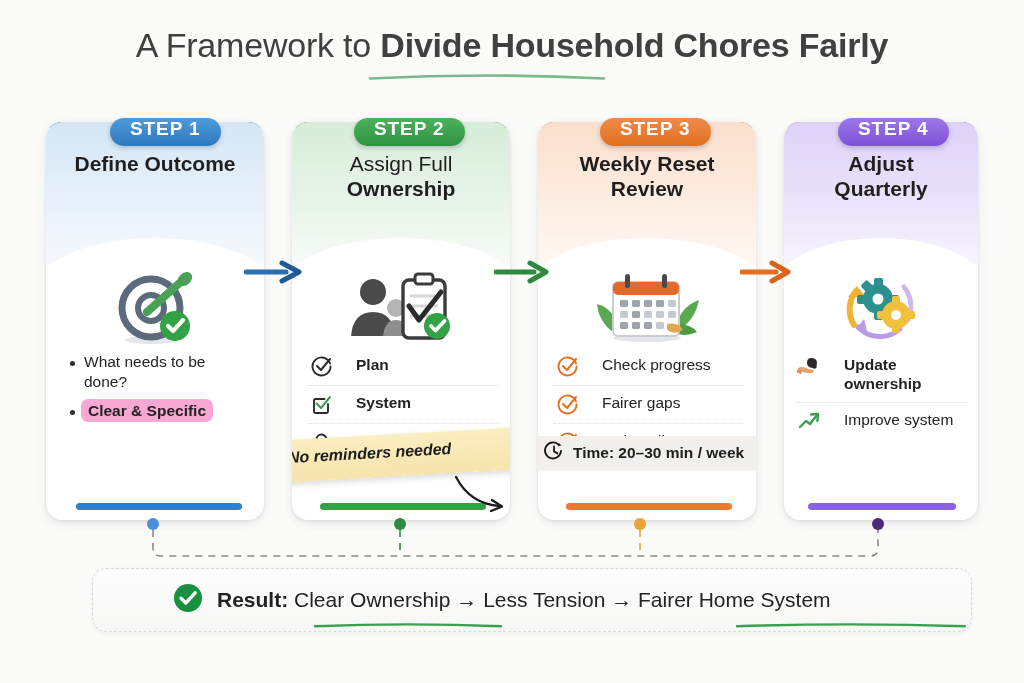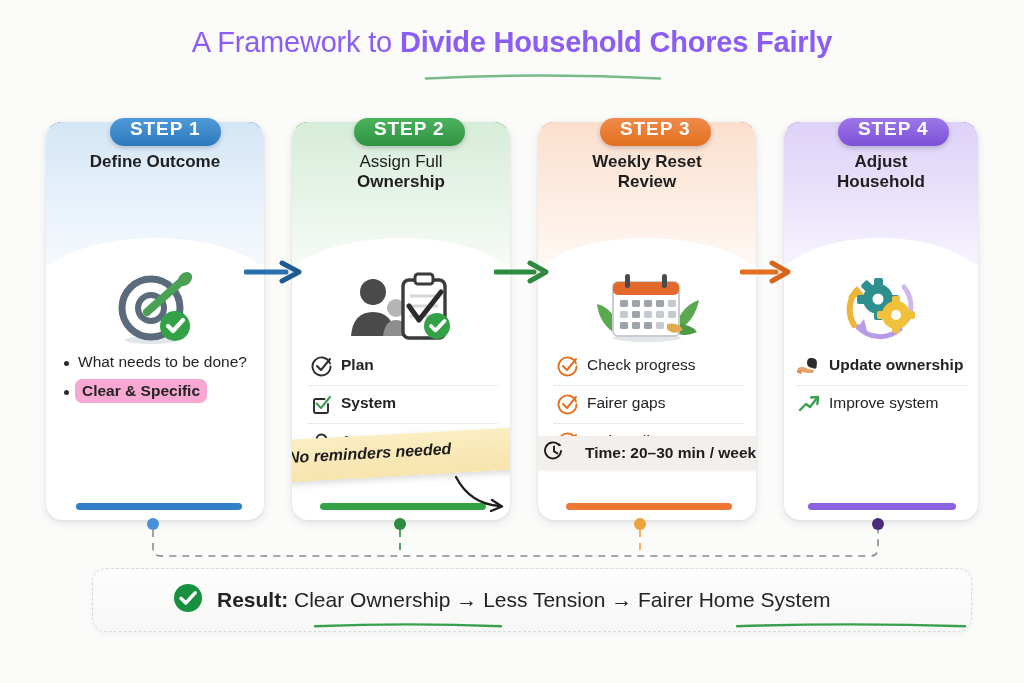--- a/index.html
+++ b/index.html
@@ -11,21 +11,21 @@
     overflow: hidden;
   }
   .stage { position: absolute; inset: 0; }
 
   
   .title-wrap {
     position: absolute; left: 0; top: 26px; width: 1024px;
     text-align: center;
   }
   .title {
-    font-size: 29px; color: #8b5cf6; letter-spacing: -0.2px;
+    font-size: 34px; color: #404040; letter-spacing: -0.2px;
     white-space: nowrap; display: inline-block; position: relative;
   }
   .title .light { font-weight: 400; }
   .title .bold  { font-weight: 700; }
   .title-underline {
     position: absolute; left: 232px; top: 46px; width: 238px; height: 9px;
   }
 
   
   .card {
@@ -40,21 +40,21 @@
   .card-head {
     position: absolute; left: 0; right: 0; top: 0; height: 142px;
     border-radius: 16px 16px 0 0;
   }
   .card-head::after {
     content: ""; position: absolute; left: -10px; right: -10px; bottom: -26px;
     height: 52px; background: #fff; border-radius: 50% 50% 0 0 / 100% 100% 0 0;
   }
   .card-title {
     position: absolute; left: 10px; right: 10px; top: 30px;
-    text-align: center; font-size: 17px; line-height: 1.17;
+    text-align: center; font-size: 21px; line-height: 1.17;
     color: #1f1f1f; z-index: 3;
   }
   .card-title .b { font-weight: 700; }
   .card-title .n { font-weight: 400; }
 
   .badge {
     position: absolute; top: 118px; z-index: 9;
     padding: 0 20px 6px; border-radius: 16px;
     font-size: 19px; font-weight: 700; color: #fff;
     letter-spacing: .9px; text-align: center;
@@ -66,36 +66,36 @@
   .icon-art {
     position: absolute; left: 0; right: 0; top: 2px; height: 82px;
     display: flex; align-items: center; justify-content: center;
   }
 
   .bottom-bar {
     position: absolute; bottom: 10px; height: 7px; border-radius: 4px;
   }
 
   
-  .bullets { position: absolute; left: 18px; right: 12px; top: 88px; text-align: right; }
+  .bullets { position: absolute; left: 24px; right: 12px; top: 88px; }
   .bullet { display: flex; align-items: flex-start; gap: 9px; margin-bottom: 9px; }
   .bullet .dot {
     width: 5px; height: 5px; border-radius: 50%; background: #2d2d2d;
     margin-top: 9px; flex: none;
   }
   .bullet .txt { font-size: 15.5px; line-height: 1.28; color: #242424; }
   .bullet.strong .txt {
     font-weight: 700; background: #f9a8d4; border-radius: 7px;
     padding: 2px 7px; margin: -2px -3px;
   }
 
   
   .rows { position: absolute; left: 16px; right: 12px; top: 84px; }
   .row {
-    display: flex; align-items: flex-start; gap: 7px;
+    display: flex; align-items: flex-start; gap: 22px;
     padding: 7px 0 8px; position: relative;
   }
   .row + .row { border-top: 1.2px dotted #d9dade; }
   .row .gly { width: 26px; flex: none; display: flex; justify-content: center; padding-top: 1px; }
   .row .lbl { font-size: 15.5px; line-height: 1.25; color: #232323; }
   .row .lbl .b { font-weight: 700; }
 
   
   .sticky {
     position: absolute; left: -18px; top: 312px; width: 246px; height: 42px;
@@ -107,21 +107,21 @@
   .sticky span {
     position: absolute; left: 14px; top: 9px;
     font-style: italic; font-weight: 700; font-size: 16px; color: #1d1d1d;
     white-space: nowrap;
   }
   .sticky-arrow { position: absolute; left: 160px; top: 352px; z-index: 12; }
 
   
   .timebar {
     position: absolute; left: -8px; width: 236px; top: 314px; height: 34px;
-    background: #f2efec; display: flex; align-items: center; gap: 21px;
+    background: #f2efec; display: flex; align-items: center; gap: 9px;
     padding-left: 14px; z-index: 11;
     box-shadow: 0 1px 2px rgba(0,0,0,.06);
   }
   .timebar .t {
     font-size: 15.5px; font-weight: 700; color: #1d1d1d; white-space: nowrap;
   }
 
   
   .arrow { position: absolute; top: 258px; }
 
@@ -351,21 +351,21 @@
       <span class="t">Time: 20–30 min / week</span>
     </div>
   </div>
   <div class="badge" style="left:600px;background:linear-gradient(180deg,#f08a4b 0%,#e2701f 100%);">STEP 3</div>
 
   <div class="card" style="left:784px;width:194px;">
     <div style="position:absolute;left:0;right:0;top:0;height:6px;background:#8b62e0;"></div>
     <div class="card-head" style="background:linear-gradient(180deg,#ded2f8 0%,#ebe4fb 60%,#f7f4fe 100%);"></div>
     <div class="card-title">
       <span class="b">Adjust</span><br>
-      <span class="b">Household</span>
+      <span class="b">Quarterly</span>
     </div>
     <div class="card-body">
       <div class="icon-art">
         <svg width="110" height="80" viewBox="0 0 110 80">
           <path d="M78 20 A30 30 0 0 1 82 52" stroke="#cdb8f0" stroke-width="5" fill="none" stroke-linecap="round"></path>
           <path d="M88 44 L82 56 L74 46 Z" fill="#b79be8"></path>
           <path d="M74 62 A30 30 0 0 1 32 60" stroke="#b79be8" stroke-width="5" fill="none" stroke-linecap="round"></path>
           <path d="M38 52 L30 62 L42 68 Z" fill="#b79be8"></path>
           <path d="M28 58 A30 30 0 0 1 30 24" stroke="#f0b537" stroke-width="6" fill="none" stroke-linecap="round"></path>
           <path d="M22 30 L31 19 L40 30 Z" fill="#f0b537"></path>

